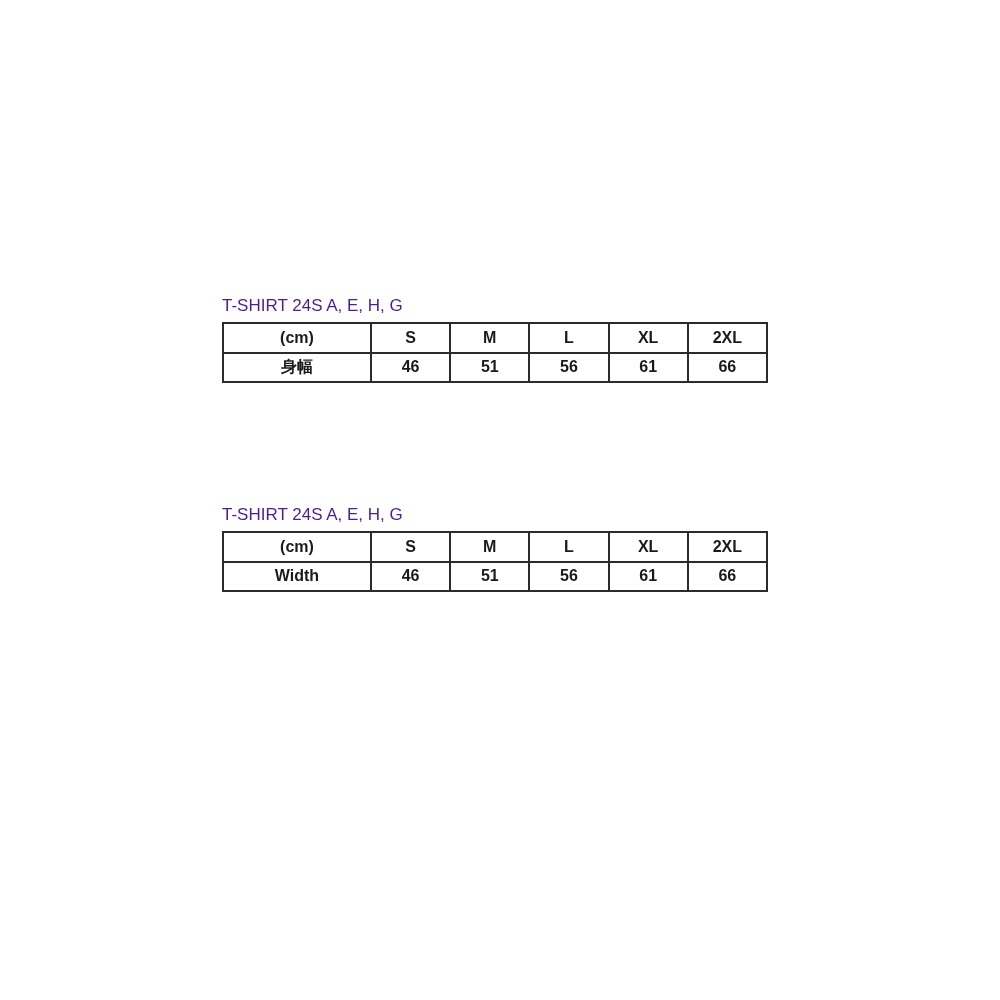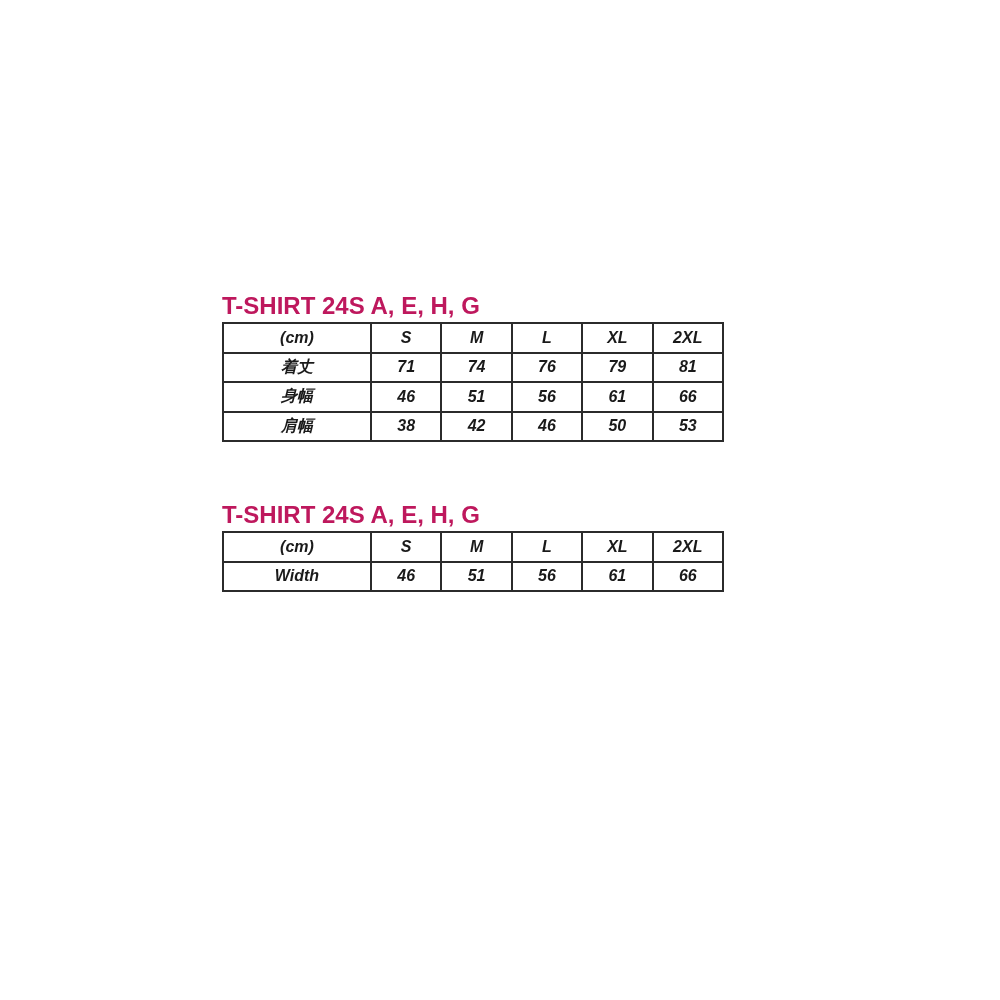--- a/index.html
+++ b/index.html
@@ -16,32 +16,31 @@
     color: #1a1a1a;
   }
   .chart-section {
     position: absolute;
     left: 222px;
     width: 546px;
   }
   .chart-section.first  { top: 296px; }
   .chart-section.second { top: 505px; }
   .chart-title {
-    font-size: 24px;
-    font-weight: bold;
+    font-size: 17px;
+    font-weight: normal;
     line-height: 20px;
     margin: 0 0 6px 0;
-    color: #be185d;
+    color: #4c1d95;
     white-space: nowrap;
   }
   table.size-table {
     border-collapse: collapse;
     table-layout: fixed;
-    width: 502px;
-    font-style: italic;
+    width: 546px;
   }
   table.size-table col.c-label { width: 148px; }
   table.size-table th,
   table.size-table td {
     border: 2px solid #2b2b2b;
     height: 27.5px;
     padding: 0;
     text-align: center;
     vertical-align: middle;
     font-size: 16px;
@@ -68,42 +67,26 @@
     <tbody>
       <tr>
         <th>(cm)</th>
         <th>S</th>
         <th>M</th>
         <th>L</th>
         <th>XL</th>
         <th>2XL</th>
       </tr>
       <tr>
-        <td>着丈</td>
-        <td>71</td>
-        <td>74</td>
-        <td>76</td>
-        <td>79</td>
-        <td>81</td>
-      </tr>
-      <tr>
         <td>身幅</td>
         <td>46</td>
         <td>51</td>
         <td>56</td>
         <td>61</td>
         <td>66</td>
-      </tr>
-      <tr>
-        <td>肩幅</td>
-        <td>38</td>
-        <td>42</td>
-        <td>46</td>
-        <td>50</td>
-        <td>53</td>
       </tr>
     </tbody>
   </table>
 </div>
 
 <div class="chart-section second">
   <div class="chart-title">T-SHIRT 24S A, E, H, G</div>
   <table class="size-table">
     <colgroup>
       <col class="c-label">

